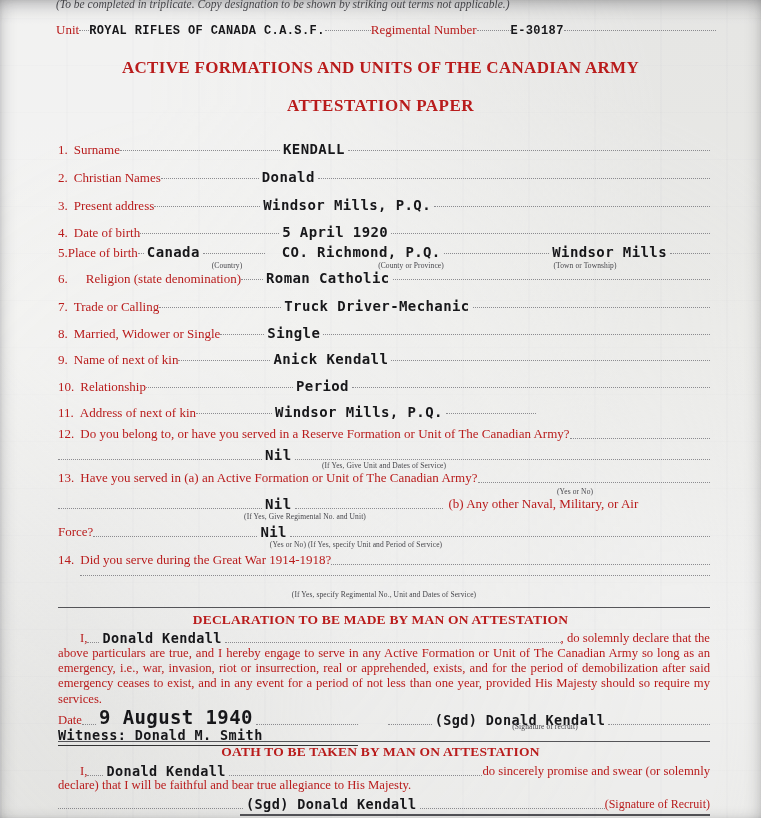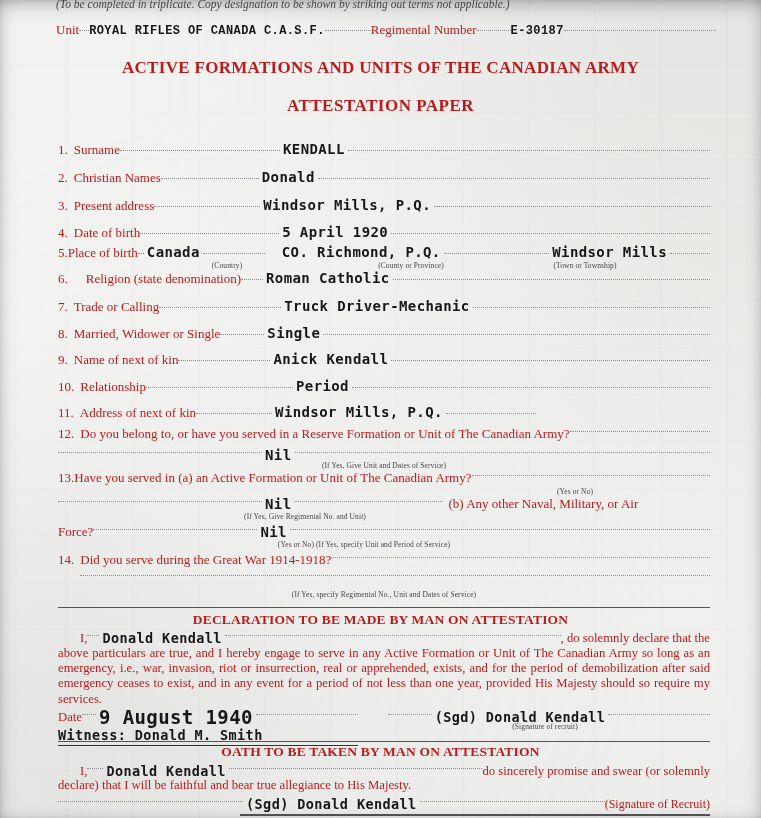--- a/index.html
+++ b/index.html
@@ -80,21 +80,21 @@
   .field .lbl{font-size:13px;white-space:nowrap;}
   .field .val{font-size:14px;white-space:nowrap;padding:0 3px;}
 
   
   #pob{position:absolute;left:58px;top:244px;width:652px;}
   #pob .line{display:flex;align-items:baseline;}
   #pob .caps{position:relative;height:11px;}
   #pob .caps span{position:absolute;top:0;}
 
   
-  .qline{position:absolute;left:58px;width:652px;display:flex;align-items:center;}
+  .qline{position:absolute;left:58px;width:652px;display:flex;align-items:flex-end;}
   .qline .lbl{font-size:13px;white-space:nowrap;}
   .qtext{font-size:13px;}
 
   hr.rule{
     position:absolute;left:58px;width:652px;border:0;
     border-top:1.6px solid #3a3a3e;margin:0;opacity:.85;
   }
 
   
   .sechead{
@@ -237,40 +237,40 @@
   </div>
   <div class="qline" style="top:447px">
     <span class="dots" style="max-width:204px"></span>
     <span class="tw" style="font-size:14px;padding:0 3px">Nil</span>
     <span class="dots"></span>
   </div>
   <div class="sub" style="position:absolute;left:58px;top:461px;width:652px">(If Yes, Give Unit and Dates of Service)</div>
 
   <div class="qline" style="top:470px">
     <span class="pr lbl">13.</span>
-    <span class="pr qtext" style="white-space:nowrap">Have you served in (a) an Active Formation or Unit of The Canadian Army?</span>
+    <span class="pr qtext" style="margin-left:6px;white-space:nowrap">Have you served in (a) an Active Formation or Unit of The Canadian Army?</span>
     <span class="dots"></span>
   </div>
   <div class="sub" style="position:absolute;left:520px;top:487px;width:110px">(Yes or No)</div>
 
   <div class="qline" style="top:496px">
     <span class="dots" style="max-width:204px"></span>
     <span class="tw" style="font-size:14px;padding:0 3px">Nil</span>
     <span class="dots" style="max-width:148px"></span>
     <span class="pr qtext" style="margin-left:6px;white-space:nowrap">(b) Any other Naval, Military, or Air</span>
   </div>
   <div class="sub" style="position:absolute;left:140px;top:512px;width:330px">(If Yes, Give Regimental No. and Unit)</div>
 
   <div class="qline" style="top:524px">
     <span class="pr lbl">Force?</span>
     <span class="dots" style="max-width:164px"></span>
     <span class="tw" style="font-size:14px;padding:0 3px">Nil</span>
     <span class="dots"></span>
   </div>
-  <div class="sub" style="position:absolute;left:164px;top:540px;width:400px">(Yes or No) (If Yes, specify Unit and Period of Service)</div>
+  <div class="sub" style="position:absolute;left:156px;top:540px;width:400px">(Yes or No) (If Yes, specify Unit and Period of Service)</div>
 
   <div class="qline" style="top:552px">
     <span class="pr lbl">14.</span>
     <span class="pr qtext" style="margin-left:6px;white-space:nowrap">Did you serve during the Great War 1914-1918?</span>
     <span class="dots"></span>
   </div>
   <div class="qline" style="top:578px">
     <span class="dots" style="margin-left:22px"></span>
   </div>
   <div class="sub" style="position:absolute;left:58px;top:590px;width:652px">(If Yes, specify Regimental No., Unit and Dates of Service)</div>

